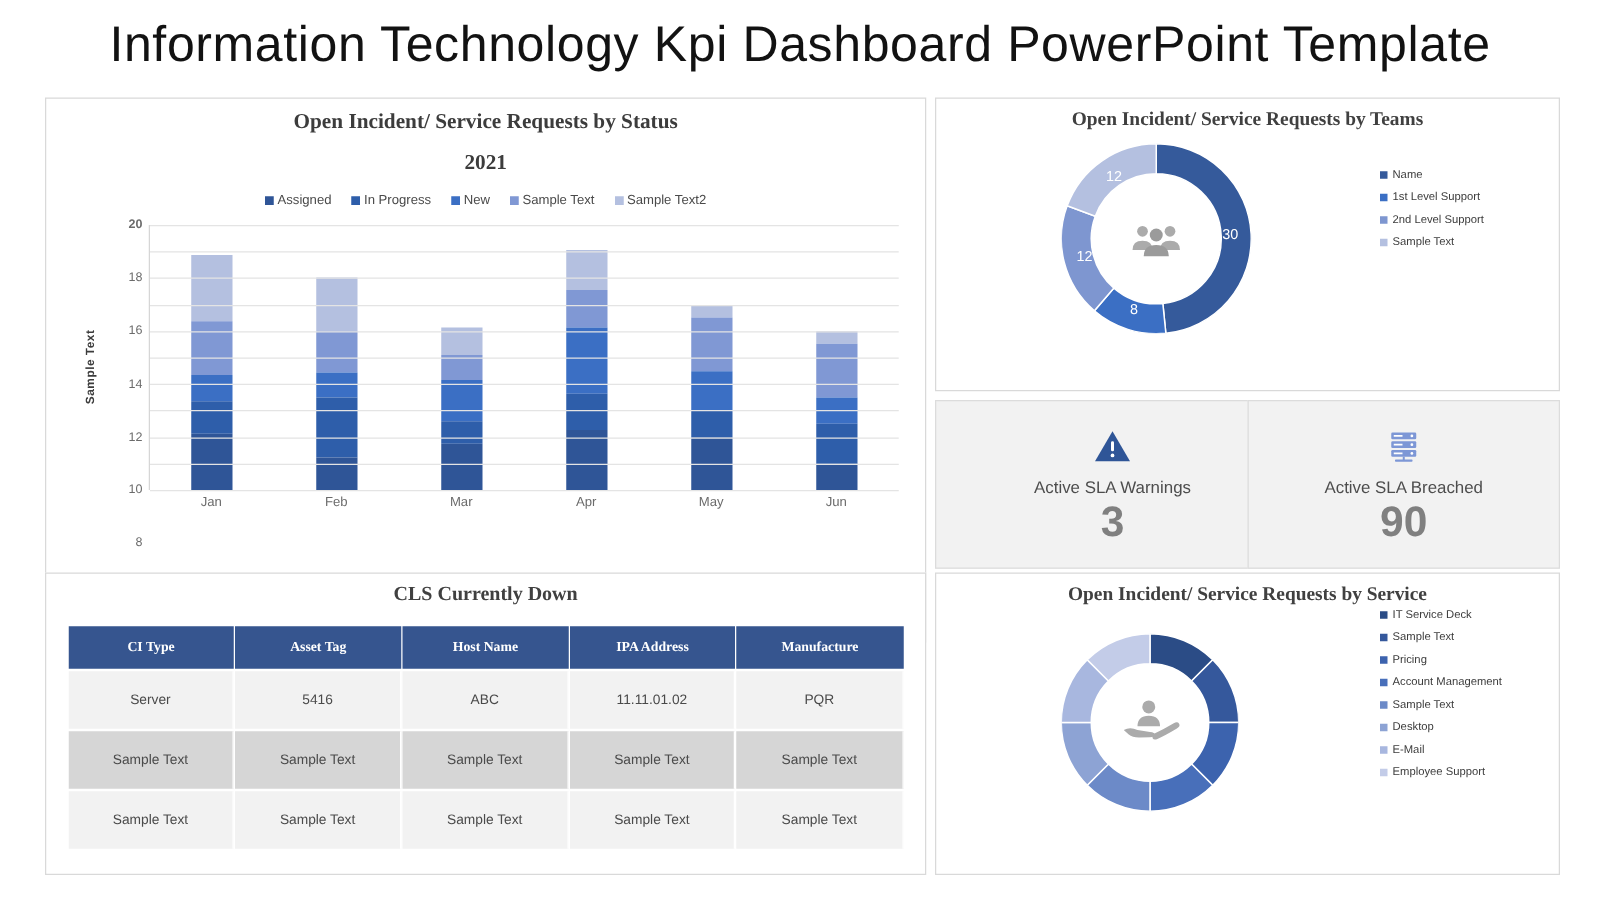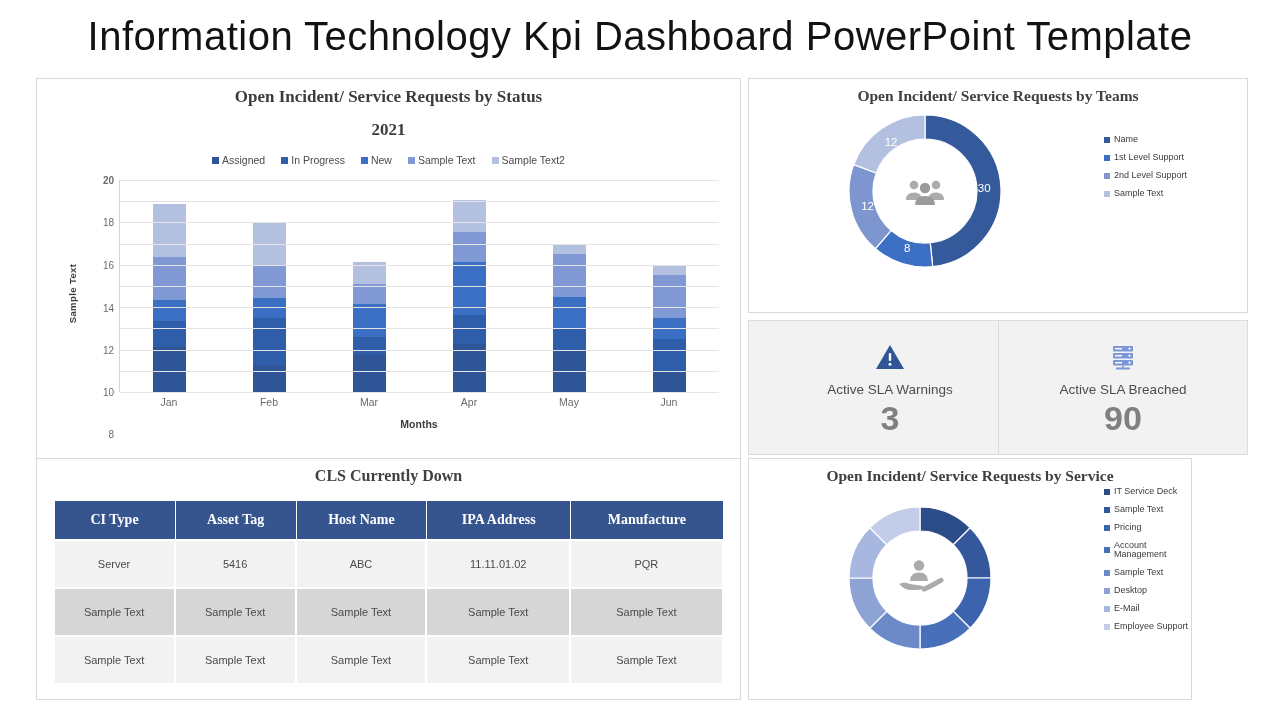--- a/index.html
+++ b/index.html
@@ -128,32 +128,32 @@
   
   #panel-table { left: 36px; top: 458px; width: 705px; height: 242px; }
   #panel-table .t1 { font-size: 16px; margin-top: 8px; }
   table.cls {
     margin: 14px auto 0; width: 670px; border-collapse: separate;
     border-spacing: 1px 2px;
   }
   table.cls th {
     background: #36558F; color: #ffffff;
     font-family: "Liberation Serif", serif;
-    font-size: 14px; font-weight: bold;
+    font-size: 11px; font-weight: bold;
     padding: 11px 2px; text-align: center;
   }
   table.cls td {
     font-size: 11px; color: #4a4a4a; text-align: center;
     padding: 17px 2px; border-right: 1px solid #ffffff;
   }
   table.cls tr.r-light td { background: #f2f2f2; }
   table.cls tr.r-dark  td { background: #d6d6d6; }
 
   
-  #panel-service { left: 748px; top: 458px; width: 444px; height: 242px; }
+  #panel-service { left: 748px; top: 458px; width: 500px; height: 242px; }
   #panel-service .t1 { font-size: 15.5px; margin-top: 8px; }
   .donut-service { position: absolute; left: 100px; top: 22px; }
 
   svg { display: block; }
 </style>
 </head>
 <body>
 
 <div class="page">
 
@@ -280,21 +280,20 @@
           </div>
         </div>
       <div class="xticks" id="bar-xticks">
           <span>Jan</span>
           <span>Feb</span>
           <span>Mar</span>
           <span>Apr</span>
           <span>May</span>
           <span>Jun</span>
         </div>
-      <div class="xlabel">Months</div>
     </div>
   </div>
 
   <div class="panel" id="panel-teams">
     <div class="panel-title t1">Open Incident/ Service Requests by Teams</div>
     <div class="donut-row">
       <div class="donut-teams" id="donut-teams" style="position: absolute;">
           <svg width="152" height="152" viewBox="0 0 152 152">
             <path d="M 76 0 A 76 76 0 0 1 83.68879247104485 151.61006857778403 L 81.26075274334647 127.73320481637855 A 52 52 0 0 0 76 24 Z" fill="#355A9B" stroke="#ffffff" stroke-width="1.2"></path>
             <path d="M 83.68879247104485 151.61006857778403 A 76 76 0 0 1 26.495691313111124 133.66561732465212 L 42.128630898444456 115.45542238002514 A 52 52 0 0 0 81.26075274334647 127.73320481637855 Z" fill="#3B6FC4" stroke="#ffffff" stroke-width="1.2"></path>

